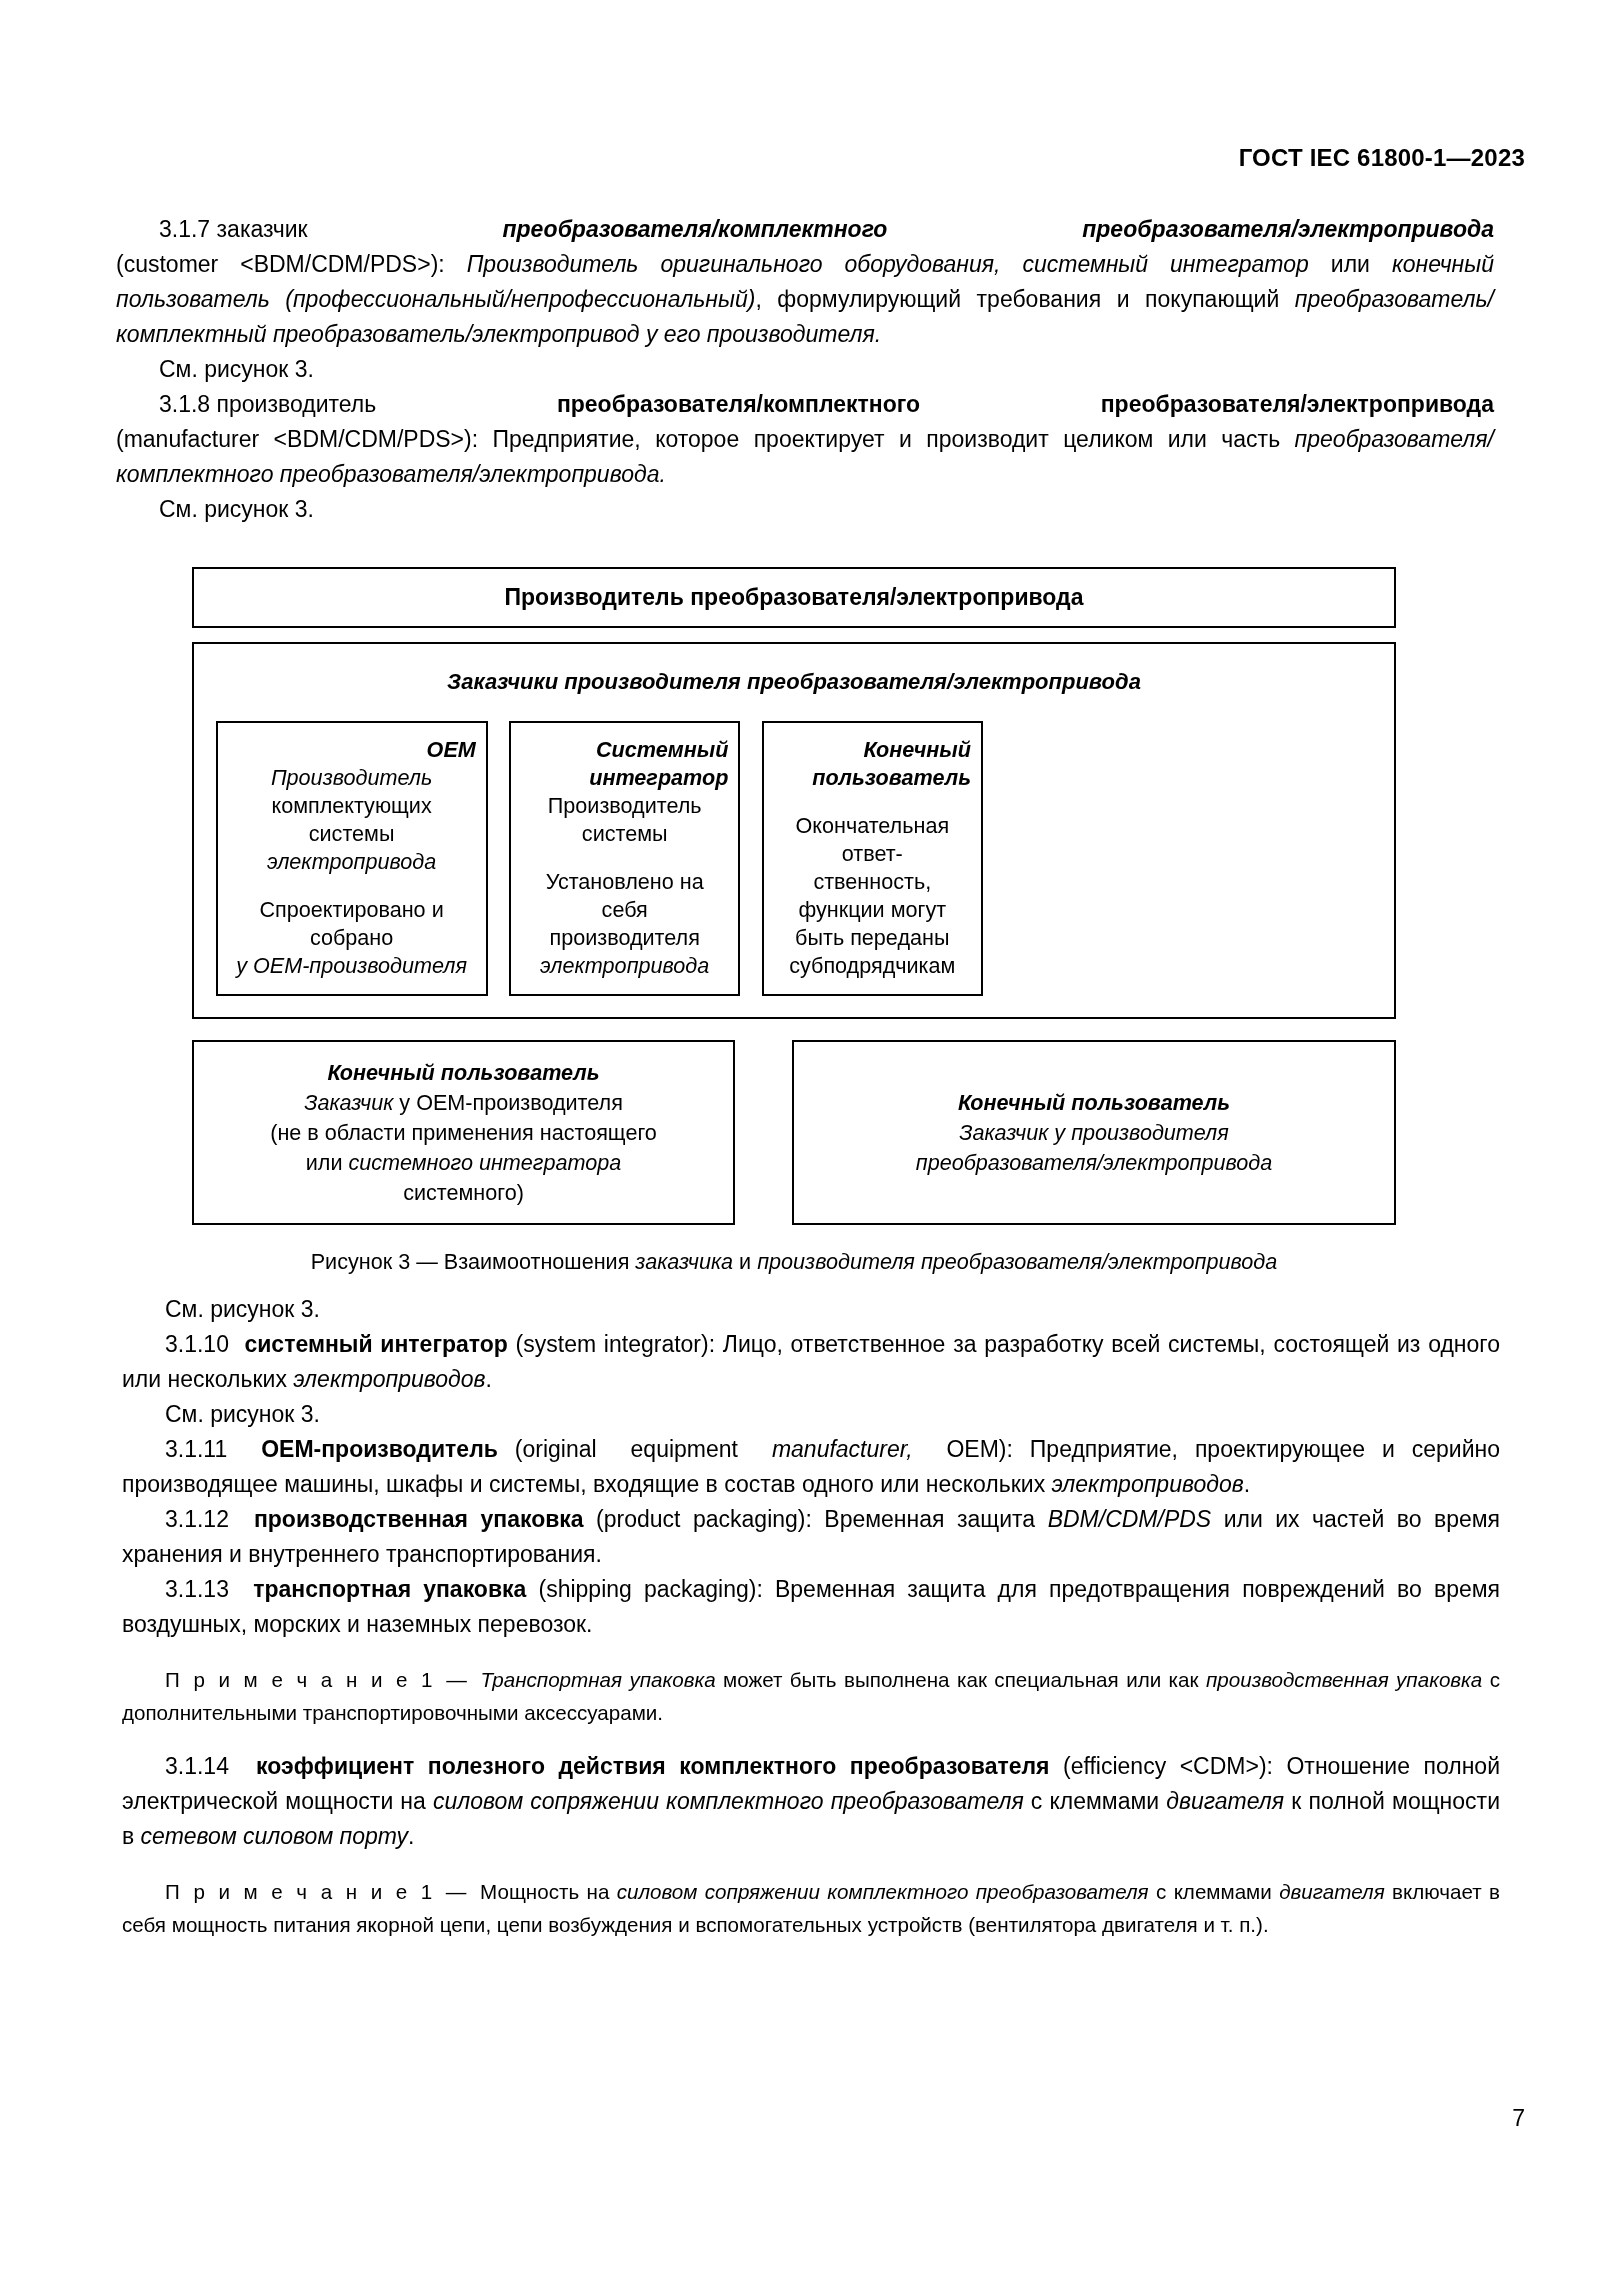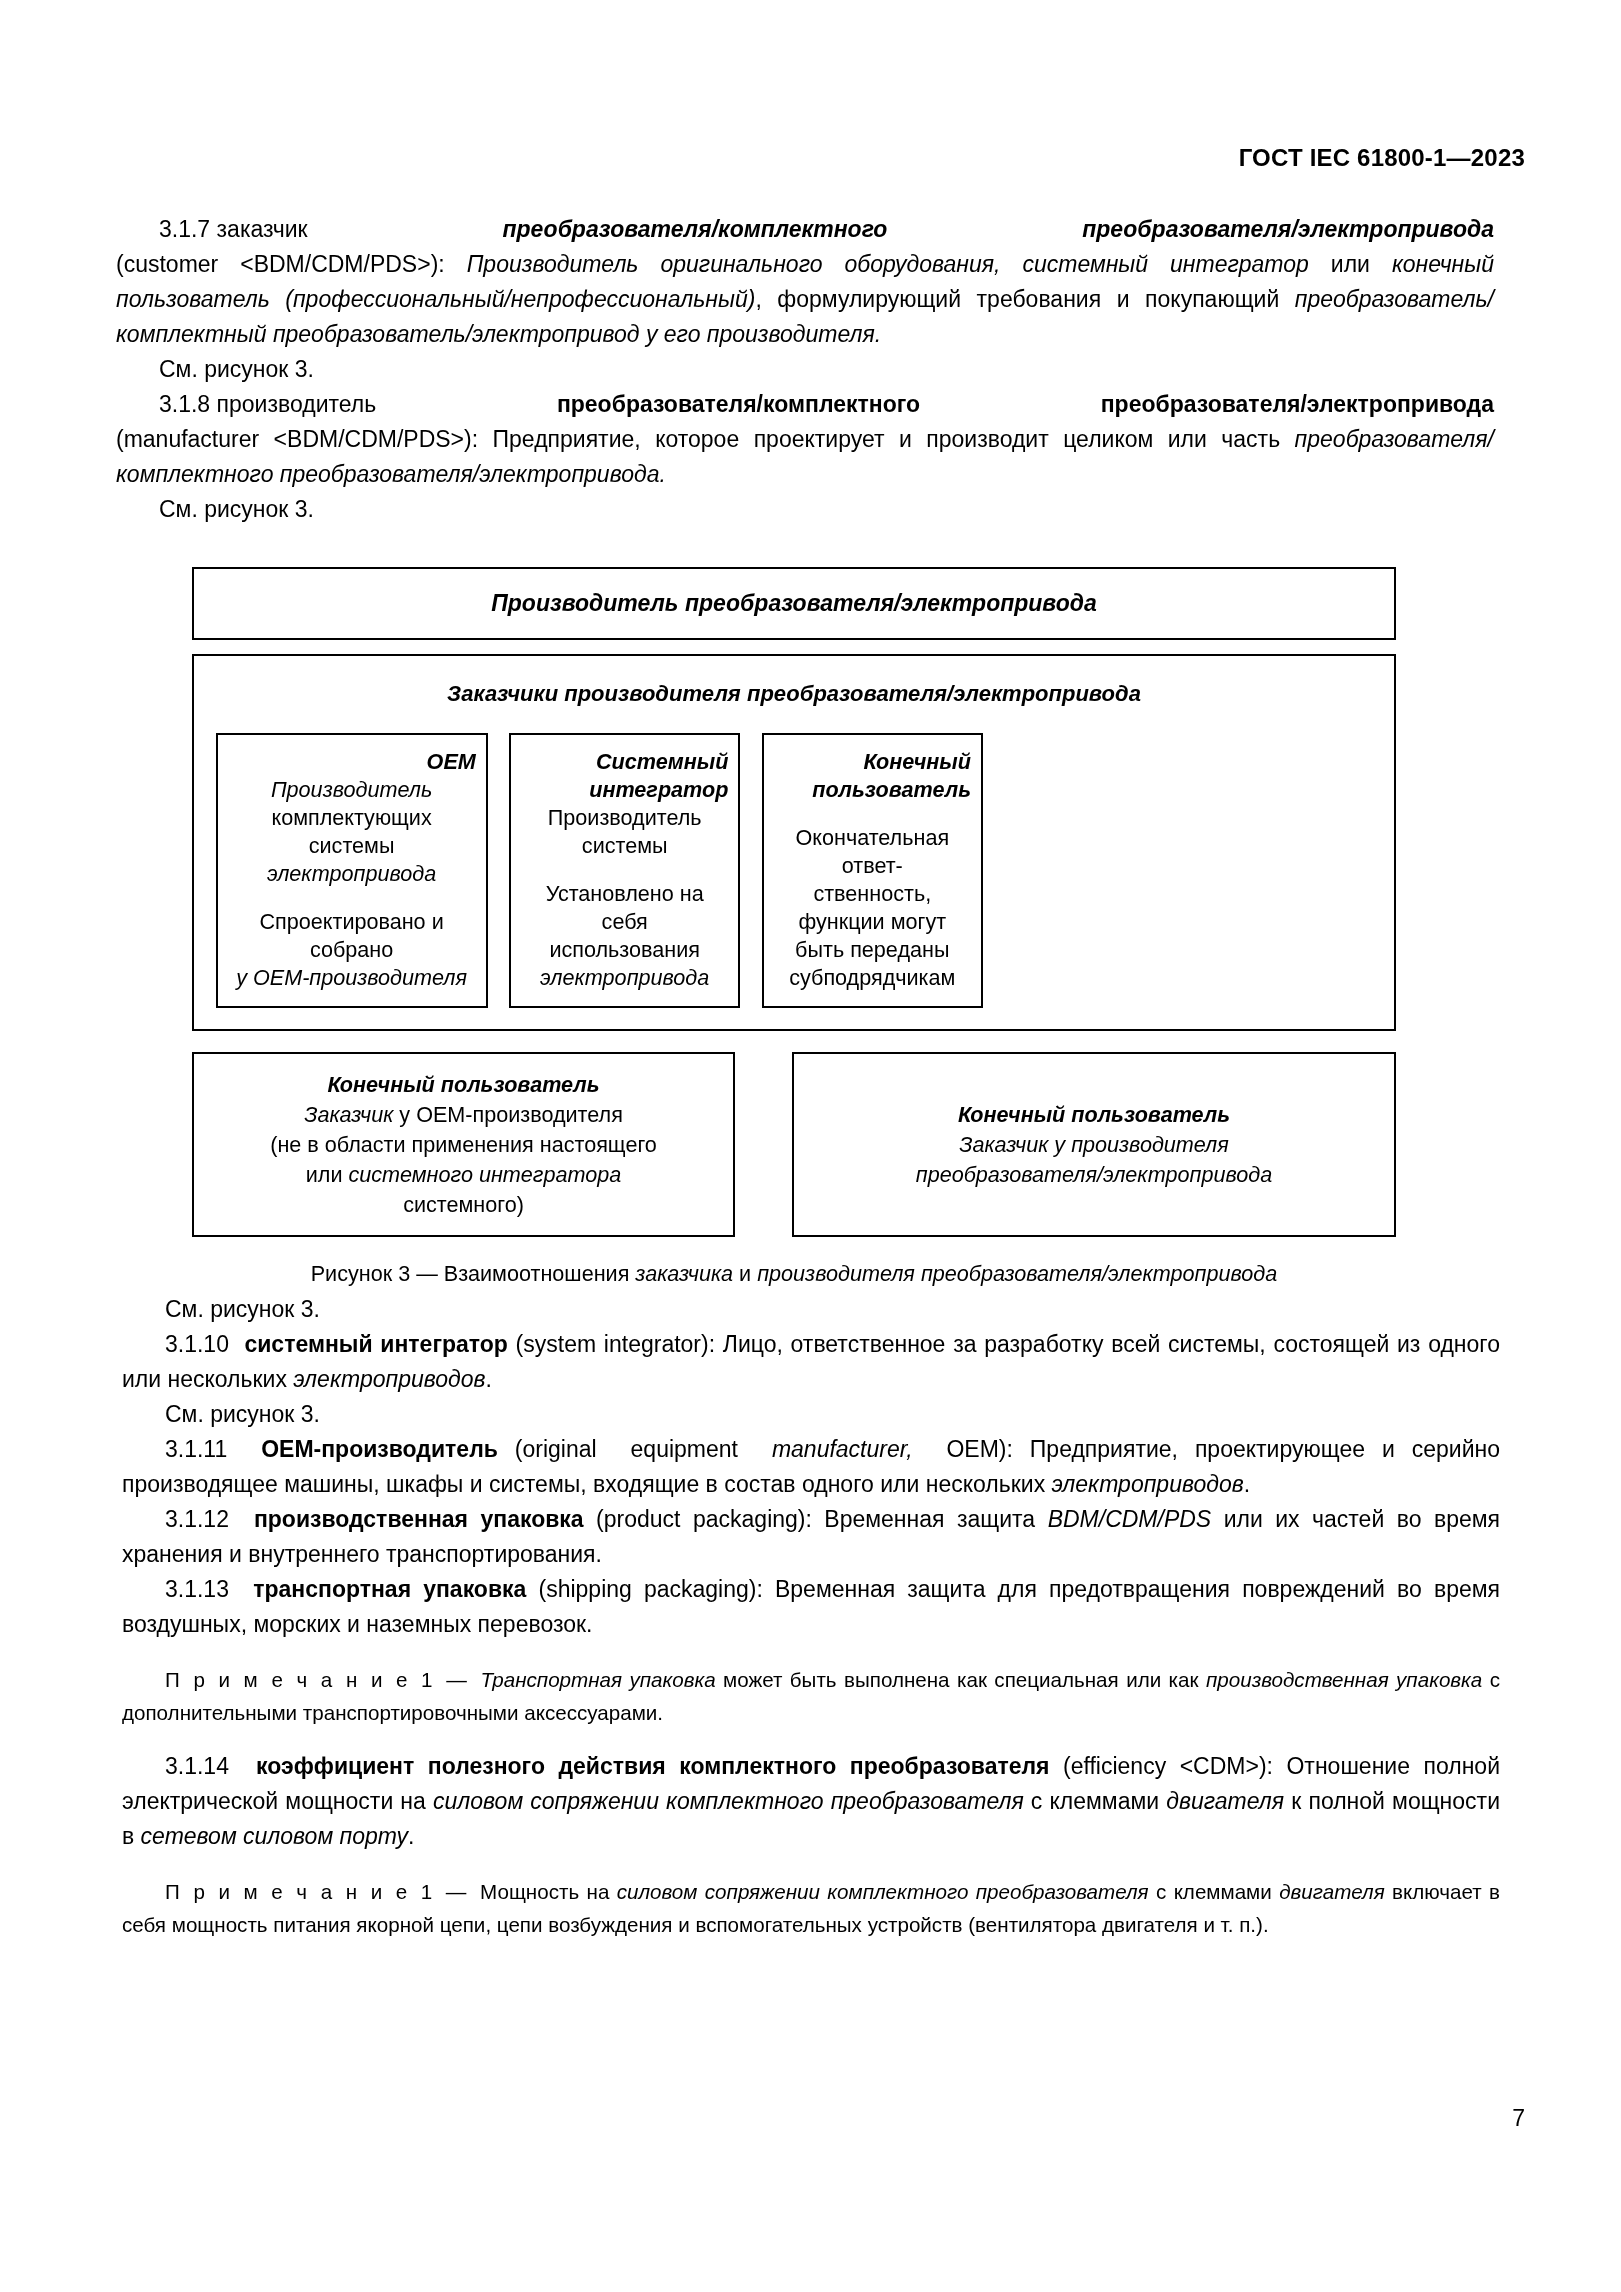--- a/index.html
+++ b/index.html
@@ -77,26 +77,25 @@
     top: 567px;
     width: 1204px;
   }
   .box {
     border: 2.9px solid #000;
     background: #fff;
     box-sizing: border-box;
     text-align: center;
   }
   .band {
-    height: 73px;
+    height: 61px;
     display: flex;
     align-items: center;
     justify-content: center;
     font-size: 23px;
-    font-style: italic;
     font-weight: bold;
   }
   .outer {
     margin-top: 13.7px;
     padding: 25.5px 21.6px 21.6px 21.6px;
   }
   .outer-title {
     font-size: 22px;
     font-style: italic;
     font-weight: bold;
@@ -214,21 +213,21 @@
           <div style="font-style:italic">у OEM-производителя</div>
         </div>
 
         <div class="col c2">
           <div class="head">Системный</div>
           <div class="head">интегратор</div>
           <div>Производитель</div>
           <div>системы</div>
           <div class="spacer"></div>
           <div>Установлено на себя</div>
-          <div>использования</div>
+          <div>производителя</div>
           <div style="font-style:italic">электропривода</div>
         </div>
 
         <div class="col c3">
           <div class="head">Конечный</div>
           <div class="head">пользователь</div>
           <div class="spacer"></div>
           <div>Окончательная ответ-</div>
           <div>ственность, функции могут</div>
           <div>быть переданы</div>

